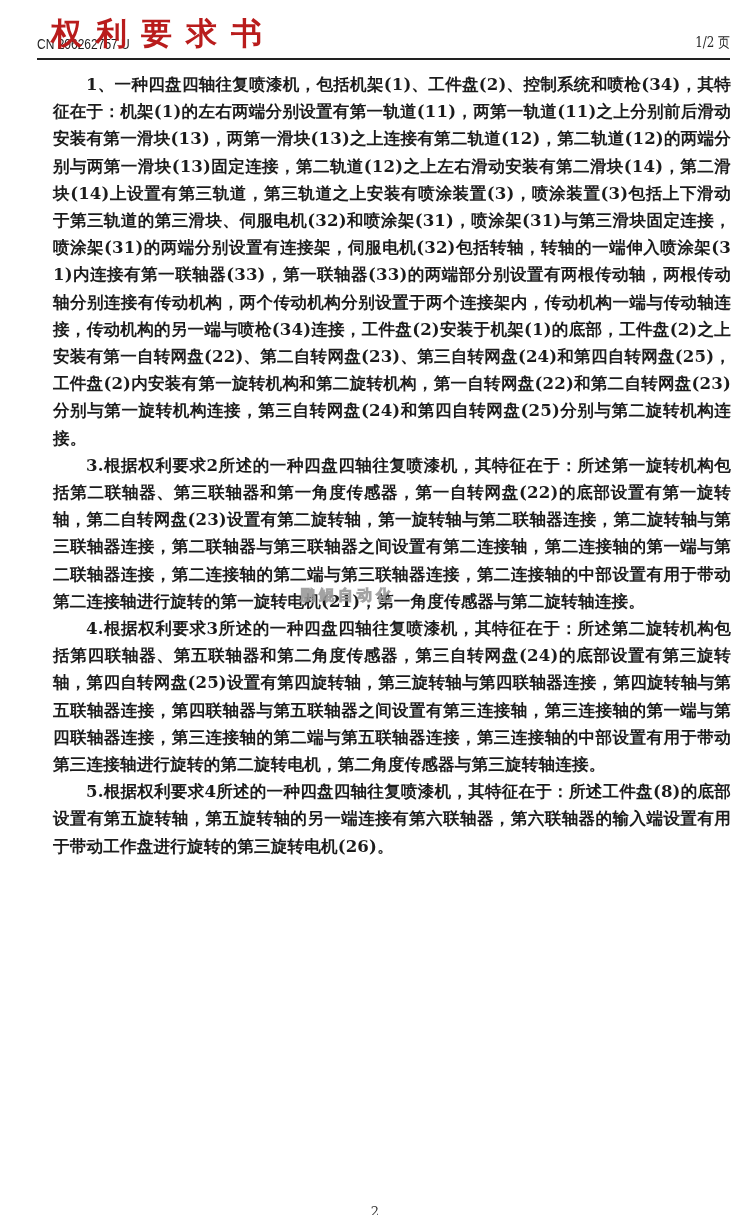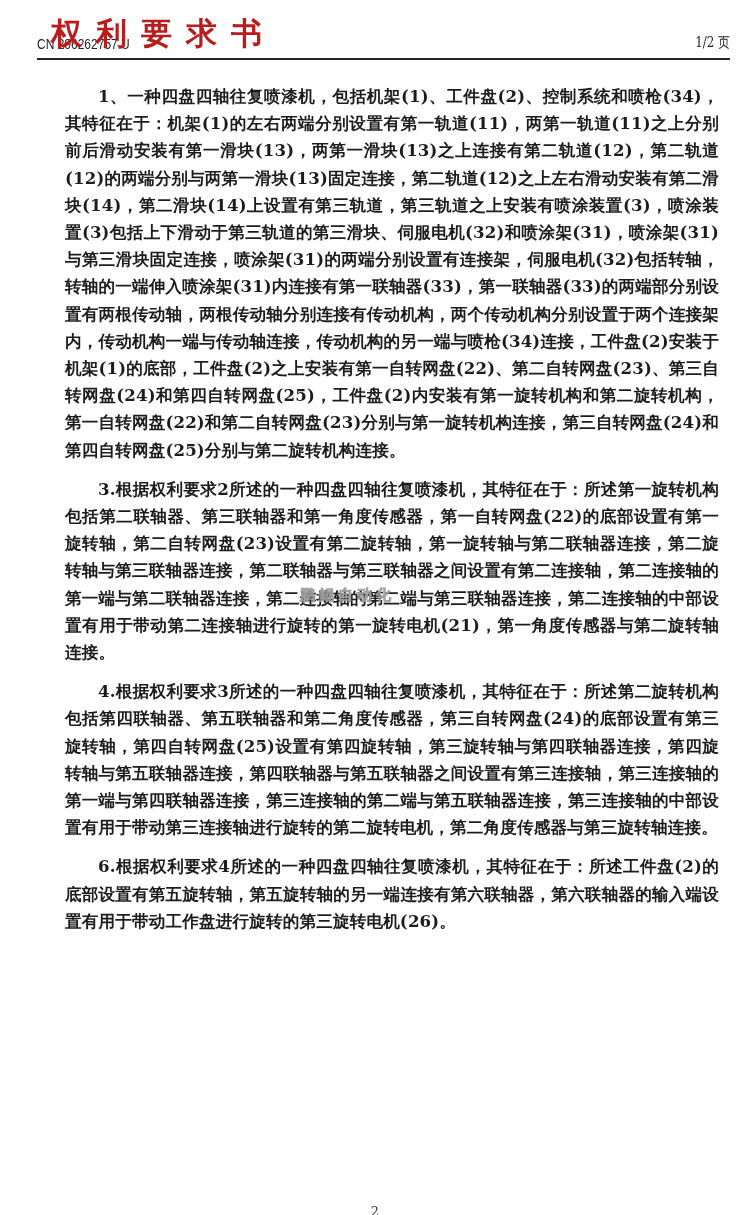--- a/index.html
+++ b/index.html
@@ -55,21 +55,21 @@
     transform: scaleX(0.85);
     transform-origin: right bottom;
   }
   .claims {
     position: absolute;
     left: 53px;
     top: 71px;
     width: 678px;
   }
   .claim {
-    margin: 12px;
+    margin: 0;
     font-size: 16.6px;
     line-height: 27.2px;
     text-indent: 33px;
     text-align: justify;
     text-justify: inter-character;
     font-weight: 600;
     color: #1c1c1c;
     letter-spacing: 0.15px;
     word-break: break-all;
   }
@@ -101,20 +101,20 @@
 <div class="page-header">
   <span class="doc-number">CN 206262757 U</span>
   <span class="doc-title">权利要求书</span>
   <span class="page-count">1/2 页</span>
 </div>
 
 <div class="claims">
   <p class="claim">1、一种四盘四轴往复喷漆机，包括机架(1)、工件盘(2)、控制系统和喷枪(34)，其特征在于：机架(1)的左右两端分别设置有第一轨道(11)，两第一轨道(11)之上分别前后滑动安装有第一滑块(13)，两第一滑块(13)之上连接有第二轨道(12)，第二轨道(12)的两端分别与两第一滑块(13)固定连接，第二轨道(12)之上左右滑动安装有第二滑块(14)，第二滑块(14)上设置有第三轨道，第三轨道之上安装有喷涂装置(3)，喷涂装置(3)包括上下滑动于第三轨道的第三滑块、伺服电机(32)和喷涂架(31)，喷涂架(31)与第三滑块固定连接，喷涂架(31)的两端分别设置有连接架，伺服电机(32)包括转轴，转轴的一端伸入喷涂架(31)内连接有第一联轴器(33)，第一联轴器(33)的两端部分别设置有两根传动轴，两根传动轴分别连接有传动机构，两个传动机构分别设置于两个连接架内，传动机构一端与传动轴连接，传动机构的另一端与喷枪(34)连接，工件盘(2)安装于机架(1)的底部，工件盘(2)之上安装有第一自转网盘(22)、第二自转网盘(23)、第三自转网盘(24)和第四自转网盘(25)，工件盘(2)内安装有第一旋转机构和第二旋转机构，第一自转网盘(22)和第二自转网盘(23)分别与第一旋转机构连接，第三自转网盘(24)和第四自转网盘(25)分别与第二旋转机构连接。</p>
   <p class="claim">3.根据权利要求2所述的一种四盘四轴往复喷漆机，其特征在于：所述第一旋转机构包括第二联轴器、第三联轴器和第一角度传感器，第一自转网盘(22)的底部设置有第一旋转轴，第二自转网盘(23)设置有第二旋转轴，第一旋转轴与第二联轴器连接，第二旋转轴与第三联轴器连接，第二联轴器与第三联轴器之间设置有第二连接轴，第二连接轴的第一端与第二联轴器连接，第二连接轴的第二端与第三联轴器连接，第二连接轴的中部设置有用于带动第二连接轴进行旋转的第一旋转电机(21)，第一角度传感器与第二旋转轴连接。</p>
   <p class="claim">4.根据权利要求3所述的一种四盘四轴往复喷漆机，其特征在于：所述第二旋转机构包括第四联轴器、第五联轴器和第二角度传感器，第三自转网盘(24)的底部设置有第三旋转轴，第四自转网盘(25)设置有第四旋转轴，第三旋转轴与第四联轴器连接，第四旋转轴与第五联轴器连接，第四联轴器与第五联轴器之间设置有第三连接轴，第三连接轴的第一端与第四联轴器连接，第三连接轴的第二端与第五联轴器连接，第三连接轴的中部设置有用于带动第三连接轴进行旋转的第二旋转电机，第二角度传感器与第三旋转轴连接。</p>
-  <p class="claim">6.根据权利要求4所述的一种四盘四轴往复喷漆机，其特征在于：所述工件盘(2)的底部设置有第五旋转轴，第五旋转轴的另一端连接有第六联轴器，第六联轴器的输入端设置有用于带动工作盘进行旋转的第三旋转电机(26)。</p>
+  <p class="claim">5.根据权利要求4所述的一种四盘四轴往复喷漆机，其特征在于：所述工件盘(8)的底部设置有第五旋转轴，第五旋转轴的另一端连接有第六联轴器，第六联轴器的输入端设置有用于带动工作盘进行旋转的第三旋转电机(26)。</p>
 </div>
 
 <div class="watermark">鹏鲲自动化</div>
 
 <div class="page-footer">
   <span>2</span>
 </div>
 
 </body></html>

